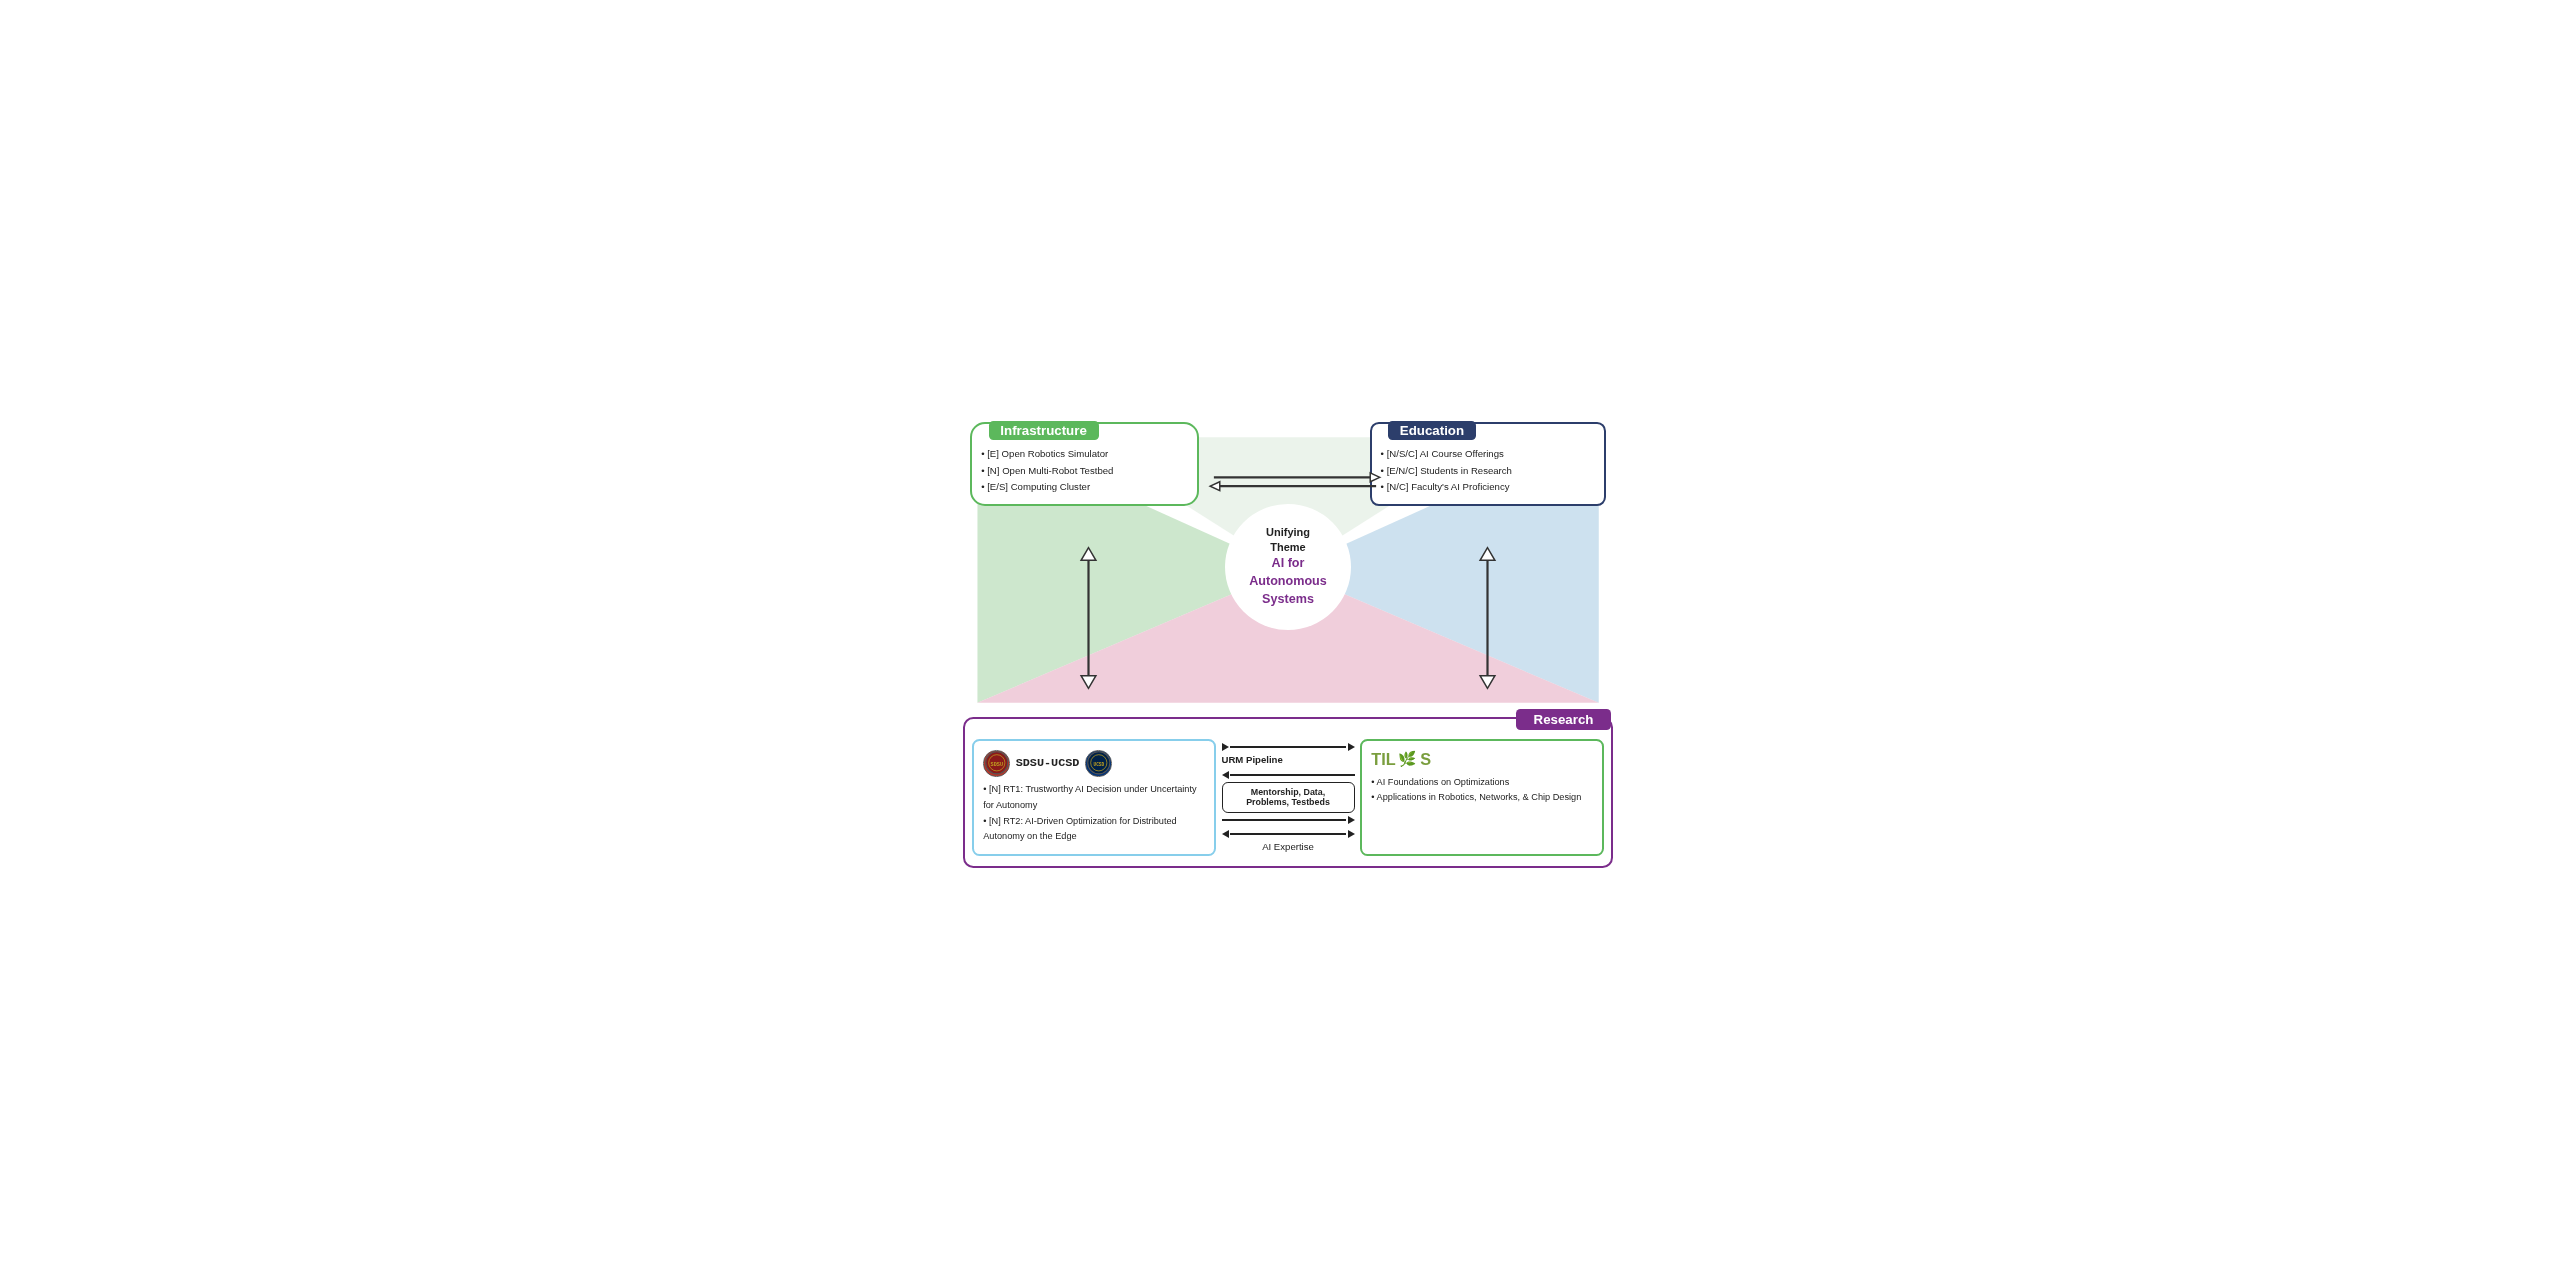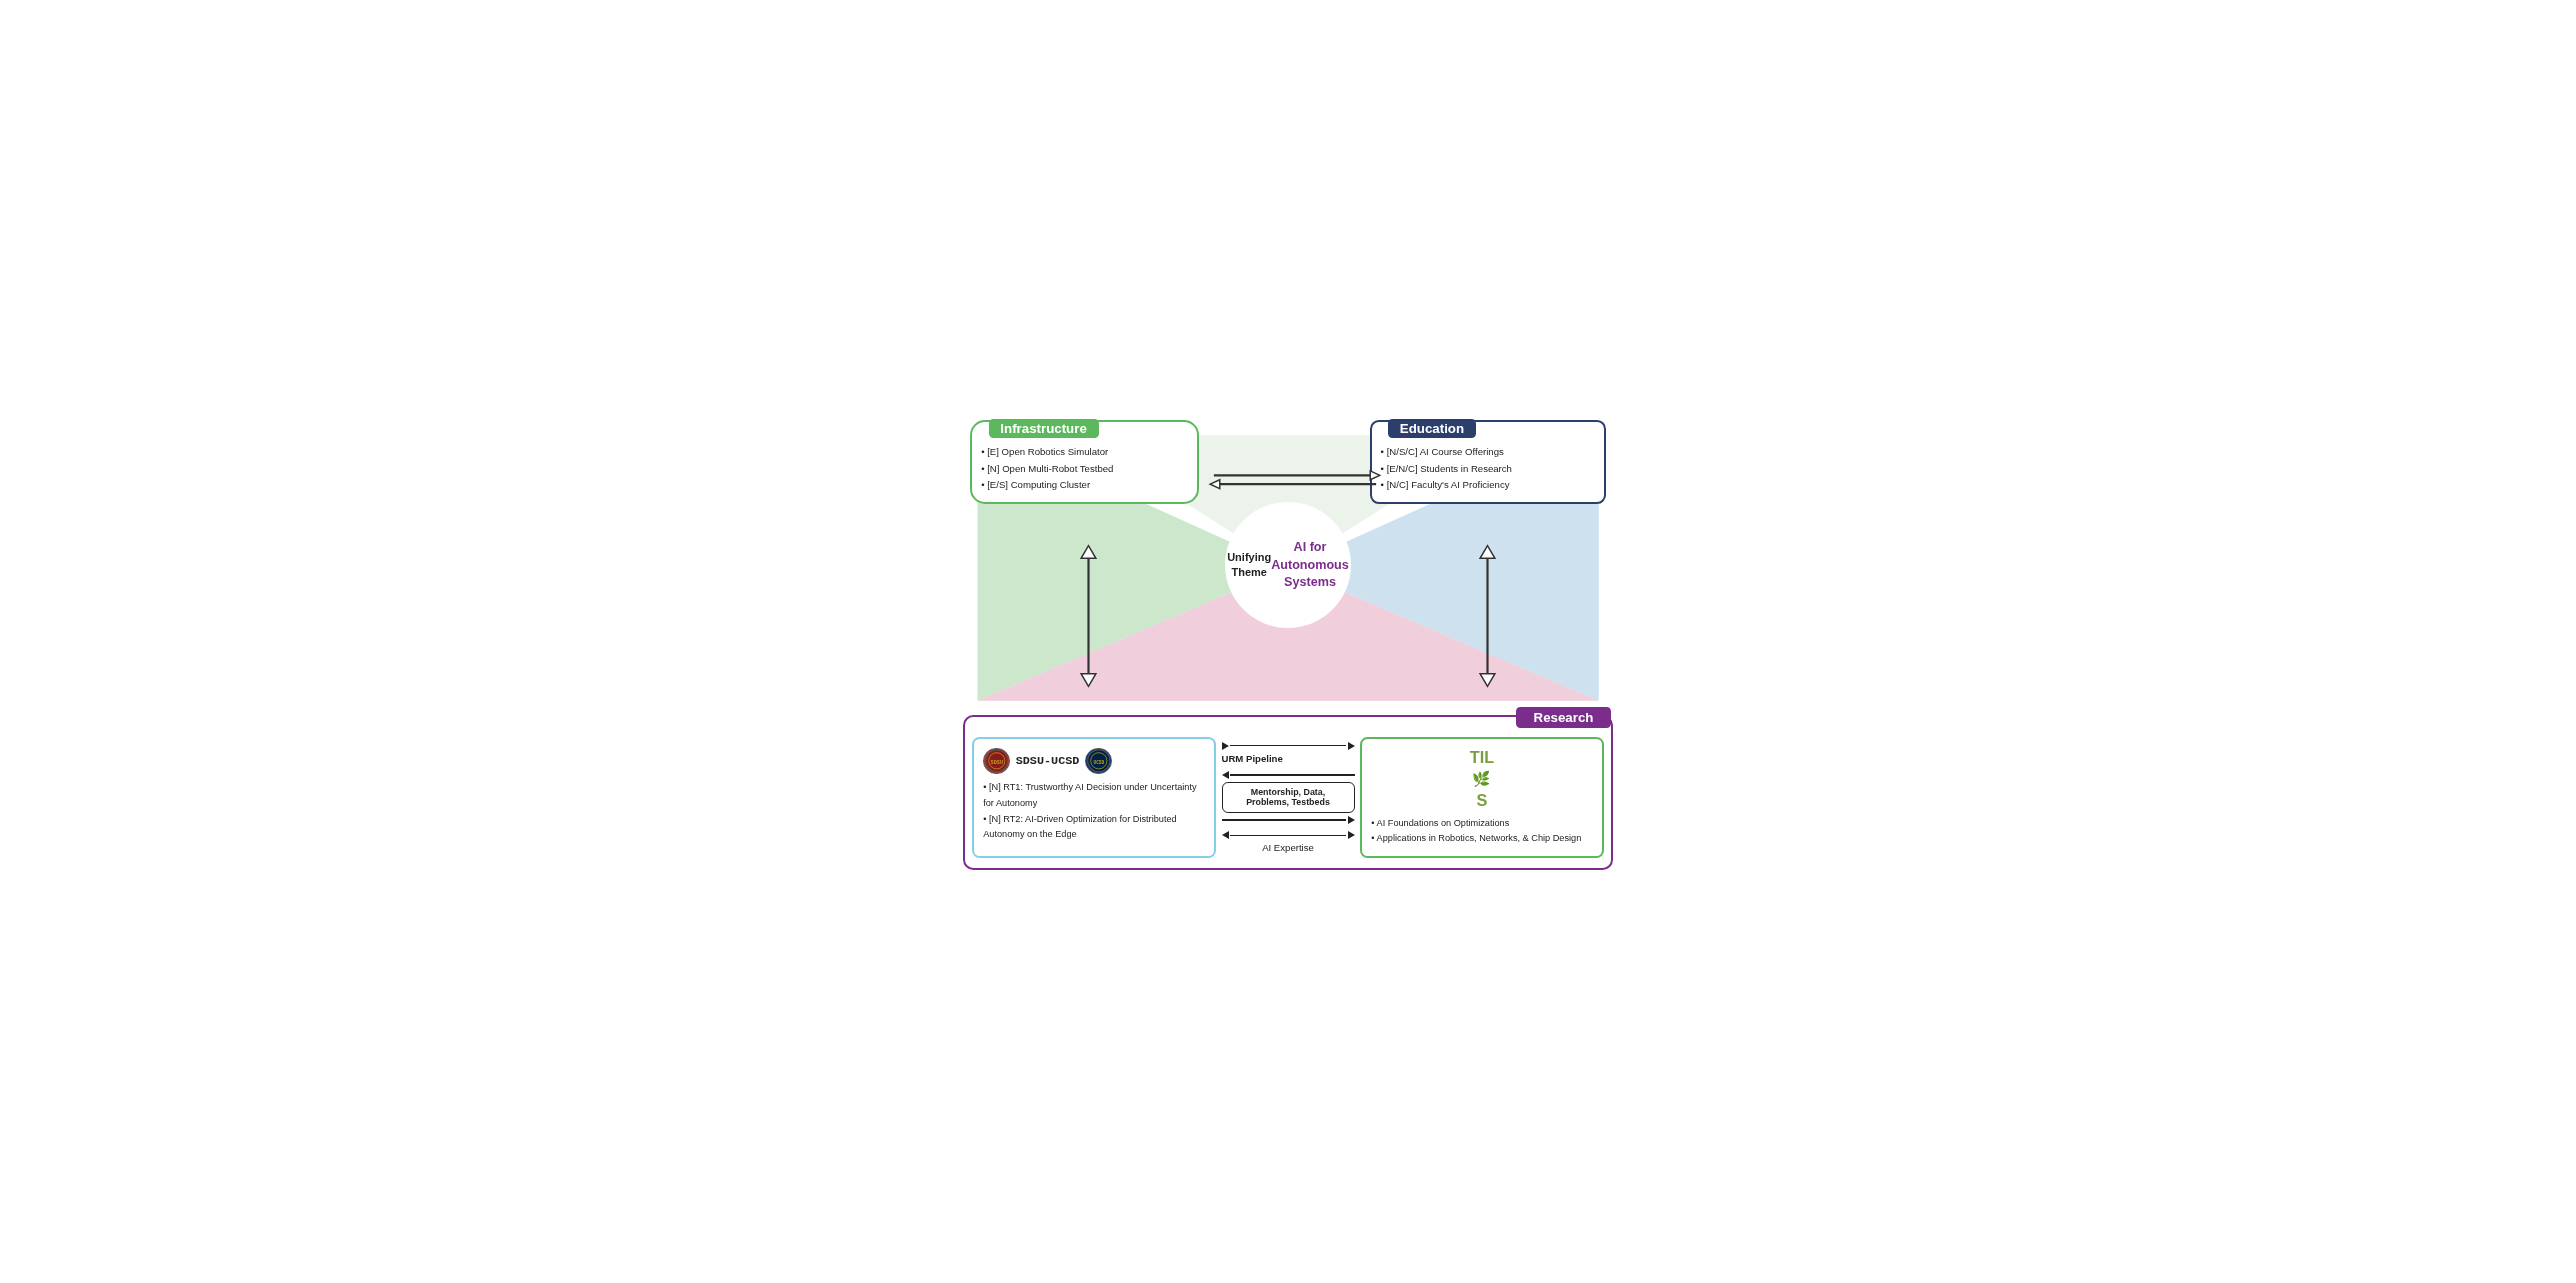--- a/index.html
+++ b/index.html
@@ -88,21 +88,21 @@
     .center-circle {
       position: absolute;
       top: 50%;
       left: 50%;
       transform: translate(-50%, -40%);
       width: 126px;
       height: 126px;
       background: white;
       border-radius: 50%;
       display: flex;
-      flex-direction: row;
+      flex-direction: column;
       align-items: center;
       justify-content: center;
       text-align: center;
       z-index: 20;
       padding: 7.4px;
     }
 
     .unifying-text {
       font-size: 11px;
       font-weight: bold;
@@ -219,21 +219,20 @@
     }
 
     .tilos-title {
       font-size: 16.3px;
       font-weight: bold;
       color: #7a9e3e;
       margin-bottom: 5.9px;
       display: flex;
       align-items: center;
       gap: 3px;
-      flex-direction: column;
     }
     .tilos-leaf { color: #5a7a20; font-size: 14.8px; }
 
     
     .pipeline-area {
       width: 133px;
       flex-shrink: 0;
       display: flex;
       flex-direction: column;
       justify-content: space-around;

